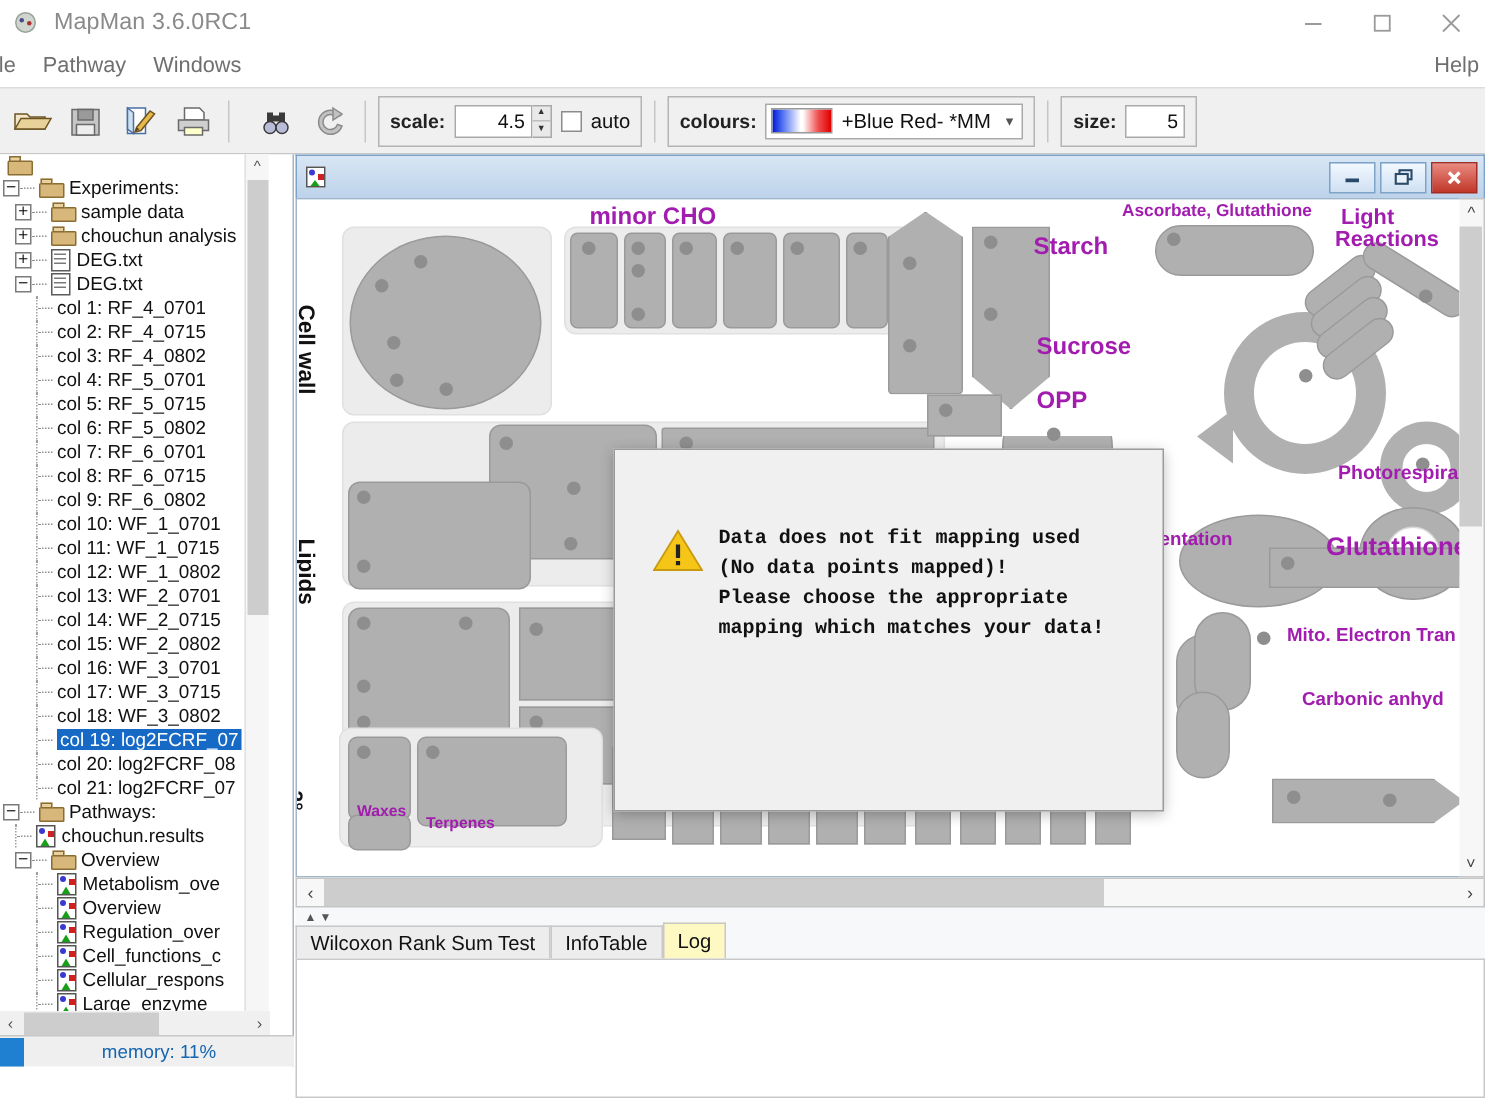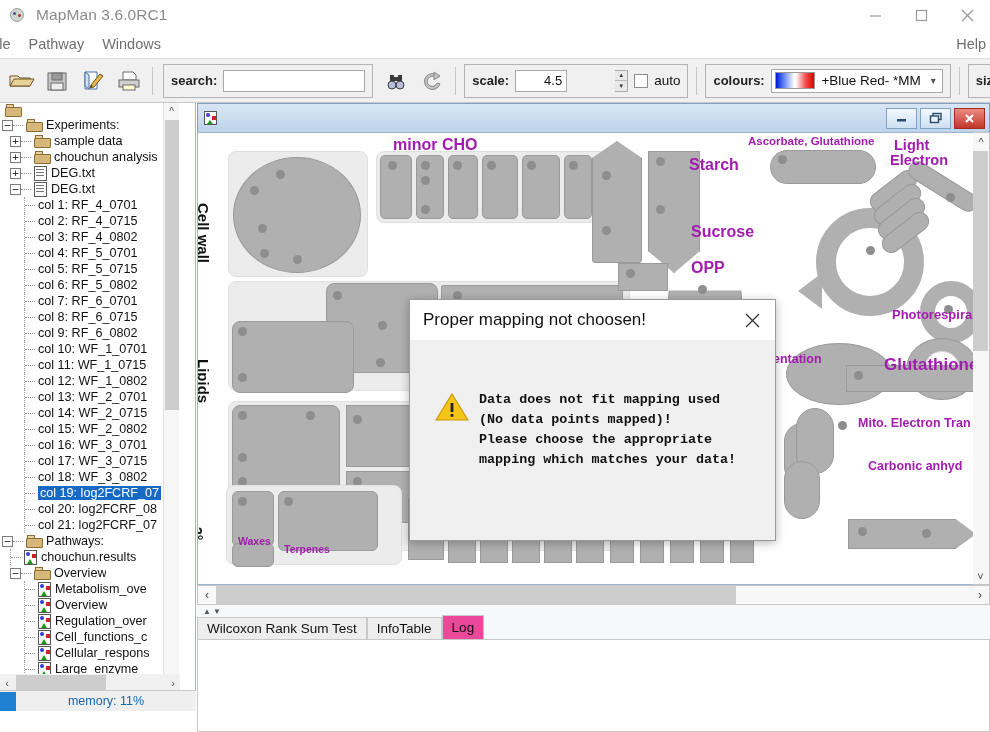--- a/index.html
+++ b/index.html
@@ -169,21 +169,21 @@
   .cv-hscroll .arw{width:18px;text-align:center;color:#444;font-size:12px;}
   .cv-hscroll .track{flex:1;height:18px;position:relative;}
   .cv-hscroll .thumb{position:absolute;left:0;top:0;width:520px;height:18px;background:#cdcdcd;}
 
   .splitter { position:absolute; left:0; top:503px; width:793px; height:10px; display:flex; align-items:center; gap:2px; padding-left:6px;}
   .splitter span { font-size:8px; color:#555; }
 
   .tabstrip { position:absolute; left:0; top:512px; width:793px; height:24px; display:flex; align-items:flex-end; }
   .tab { height:22px; padding:0 9px; font-size:13.5px; color:#111; display:flex; align-items:center;
      background:#ededed; border:1px solid #c8c8c8; border-bottom:none; }
-  .tab.active { background:#ec4899; height:24px; font-weight:normal; }
+  .tab.active { background:#fef9c3; height:24px; font-weight:normal; }
   .tabpanel { position:absolute; left:0; top:536px; width:793px; height:93px; background:#fff; border:1px solid #c8c8c8; }
 
   
   .dlg {
     position:absolute; left:409px; top:299px; width:367px; height:242px;
     background:#f0f0f0; border:1px solid #9a9a9a; box-shadow:0 2px 9px rgba(0,0,0,.28);
     z-index:50;
   }
   .dlg-title { height:40px; background:#ffffff; display:flex; align-items:center; padding:0 6px 0 13px; }
   .dlg-title-txt { font-size:17px; color:#111; }
@@ -260,44 +260,40 @@
     </div>
     <div class="tool-ico">
       <svg width="30" height="30" viewBox="0 0 30 30">
         <path d="M9 6 h10 l3 3 v5 h-13 z" fill="#ffffff" stroke="#6a6a6a"></path>
         <rect x="5" y="14" width="20" height="7" fill="#cfcfcf" stroke="#6a6a6a"></rect>
         <rect x="9" y="19" width="12" height="5" fill="#ffffcc" stroke="#6a6a6a"></rect>
       </svg>
     </div>
     <div class="sep"></div>
 
-    <div class="panelbox" style="margin-left:2px;">
-      <span class="lbl">search:</span>
-      <input class="txtin" style="width: 142px;" type="text" value="" placeholder="">
-    </div>
     <div class="tool-ico" style="margin-left:8px;">
       <svg width="30" height="30" viewBox="0 0 30 30">
         <path d="M9 9 h4 v8 h-4 z" fill="#3a3a3a"></path>
           <path d="M17 9 h4 v8 h-4 z" fill="#3a3a3a"></path>
         <circle cx="11" cy="19" r="4" fill="#b9bcd8" stroke="#3a3a3a"></circle>
         <circle cx="19" cy="19" r="4" fill="#b9bcd8" stroke="#3a3a3a"></circle>
         <rect x="13" y="11" width="4" height="4" fill="#3a3a3a"></rect>
       </svg>
     </div>
     <div class="tool-ico">
       <svg width="30" height="30" viewBox="0 0 30 30">
         <path d="M22 11 a8 8 0 1 0 1 7 l-3 -1 a5 5 0 1 1 -1 -5 z" fill="#c2c2c2" stroke="#8a8a8a"></path>
         <path d="M17 6 l6 4 l-6 4 z" fill="#c2c2c2" stroke="#8a8a8a"></path>
       </svg>
     </div>
     <div class="sep"></div>
 
     <div class="panelbox">
       <span class="lbl">scale:</span>
-      <div style="display:flex;gap:48px;">
+      <div style="display:flex;">
         <input class="txtin numin" type="text" value="4.5" style="">
         <div class="spin">
             <div>▲</div>
             <div>▼</div>
           </div>
       </div>
       <div class="chk"></div>
       <span style="font-size:13.5px;color:#111;">auto</span>
     </div>
     <div class="sep"></div>
@@ -835,21 +831,21 @@
             <div class="vlabel" style="left: 14px; top: 70px; font-size: 15px;">Cell wall</div>
             <div class="vlabel" style="left: 14px; top: 226px; font-size: 15px;">Lipids</div>
             <div class="vlabel" style="left: 7px; top: 394px; font-size: 14px;">2°</div>
             <div class="dlabel" style="left: 40px; top: 402px; font-size: 10.5px;">Waxes</div>
             <div class="dlabel" style="left: 86px; top: 410px; font-size: 10.5px;">Terpenes</div>
             <div class="dlabel" style="left: 491px; top: 23px; font-size: 16px;">Starch</div>
             <div class="dlabel" style="left: 493px; top: 90px; font-size: 16px;">Sucrose</div>
             <div class="dlabel" style="left: 493px; top: 126px; font-size: 16px;">OPP</div>
             <div class="dlabel" style="left: 550px; top: 2px; font-size: 11.5px;">Ascorbate, Glutathione</div>
             <div class="dlabel" style="left: 696px; top: 4px; font-size: 14.5px;">Light</div>
-            <div class="dlabel" style="left: 692px; top: 19px; font-size: 14.5px;">Electron</div>
+            <div class="dlabel" style="left: 692px; top: 19px; font-size: 14.5px;">Reactions</div>
             <div class="dlabel" style="left: 694px; top: 174px; font-size: 13px;">Photorespira</div>
             <div class="dlabel" style="left: 686px; top: 222px; font-size: 17px;">Glutathione</div>
             <div class="dlabel" style="left: 660px; top: 283px; font-size: 12.5px; text-align: center;">Mito. Electron Tran</div>
             <div class="dlabel" style="left: 670px; top: 326px; font-size: 12.5px;">Carbonic anhyd</div>
             <div class="dlabel" style="left: 575px; top: 219px; font-size: 12.5px;">entation</div>
           </div>
       </div>
     </div>
 
     <div class="cv-vscroll">
@@ -872,29 +868,20 @@
 
     <div class="tabstrip">
       <div class="tab">Wilcoxon Rank Sum Test</div>
       <div class="tab">InfoTable</div>
       <div class="tab active">Log</div>
     </div>
     <div class="tabpanel"></div>
   </div>
 
   <div class="dlg">
-    <div class="dlg-title">
-      <span class="dlg-title-txt">Proper mapping not choosen!</span>
-      <span class="dlg-close">
-        <svg width="17" height="17" viewBox="0 0 17 17">
-          <line x1="2" y1="2" x2="15" y2="15" stroke="#333" stroke-width="1.3"></line>
-          <line x1="15" y1="2" x2="2" y2="15" stroke="#333" stroke-width="1.3"></line>
-        </svg>
-      </span>
-    </div>
     <div class="dlg-body">
       <span class="warn">
         <svg width="34" height="30" viewBox="0 0 34 30">
           <path d="M17 2 L33 28 L1 28 Z" fill="#f5c518" stroke="#c89a10" stroke-width="1.2"></path>
           <rect x="15.6" y="11" width="2.8" height="9" fill="#222"></rect>
           <rect x="15.6" y="22" width="2.8" height="2.8" fill="#222"></rect>
         </svg>
       </span>
       <div class="dlg-msg">Data does not fit mapping used
 (No data points mapped)!

